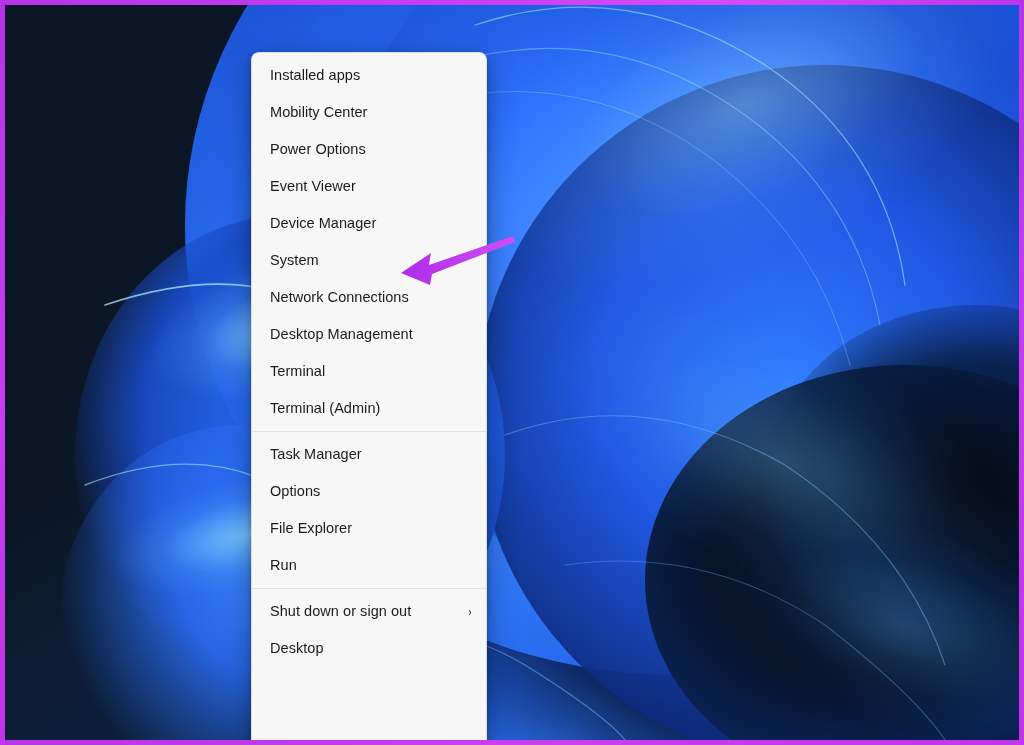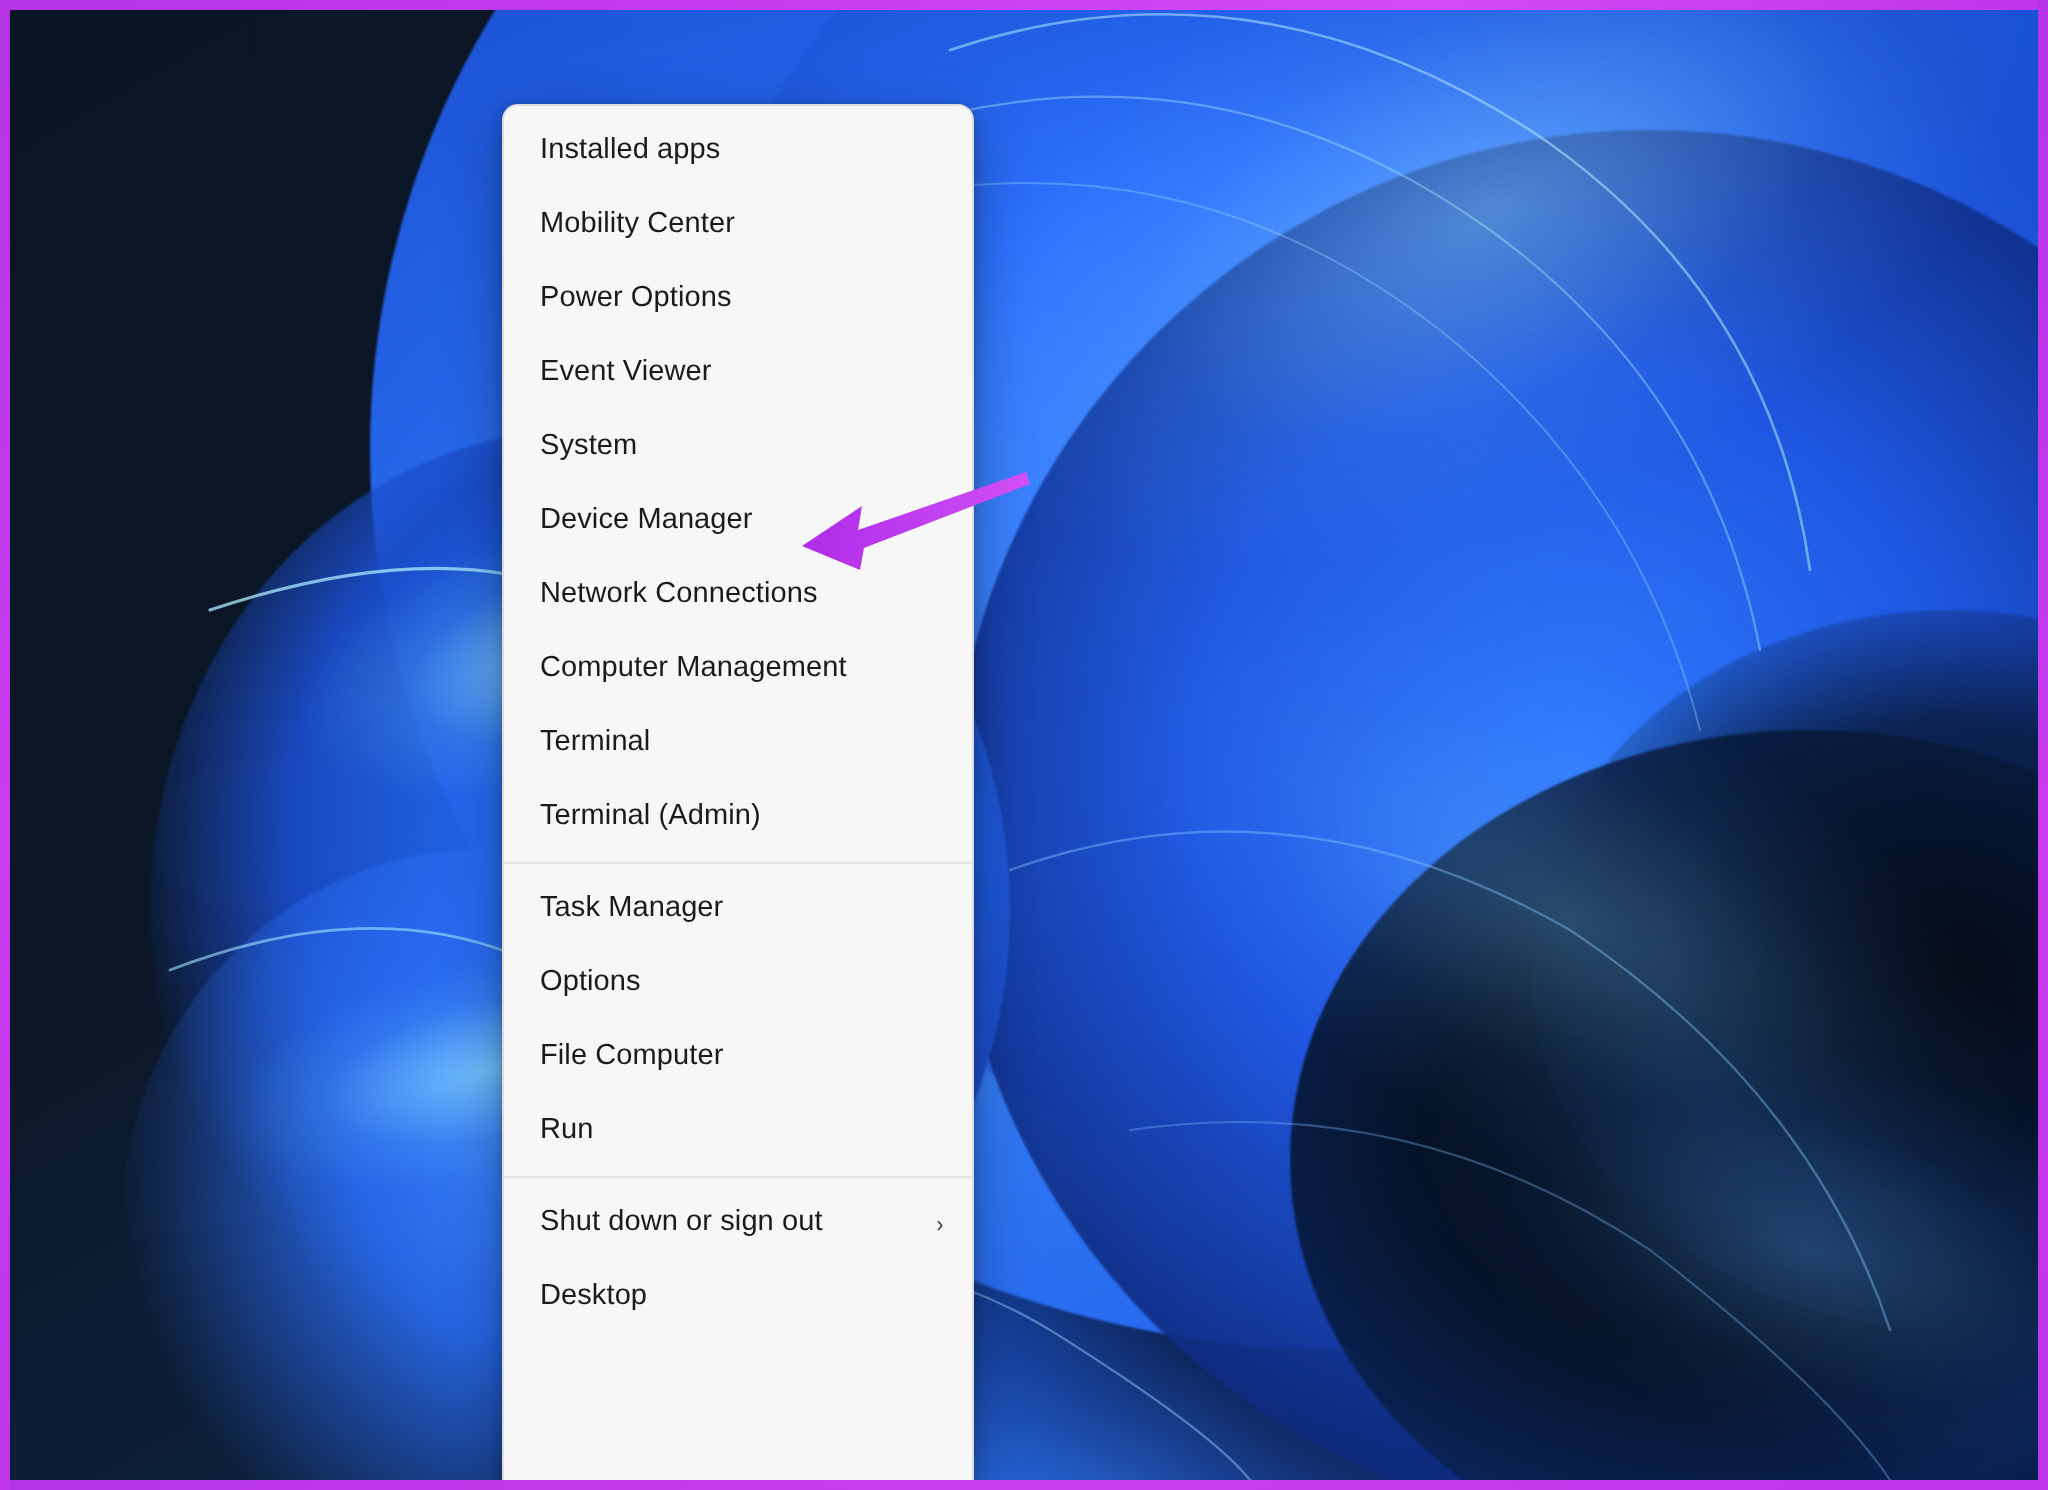--- a/index.html
+++ b/index.html
@@ -168,46 +168,46 @@
       <div class="mi">
         <span class="lbl">Mobility Center</span>
       </div>
       <div class="mi">
         <span class="lbl">Power Options</span>
       </div>
       <div class="mi">
         <span class="lbl">Event Viewer</span>
       </div>
       <div class="mi">
+        <span class="lbl">Device Manager</span>
+      </div>
+      <div class="mi">
         <span class="lbl">System</span>
       </div>
       <div class="mi">
-        <span class="lbl">Device Manager</span>
-      </div>
-      <div class="mi">
         <span class="lbl">Network Connections</span>
       </div>
       <div class="mi">
-        <span class="lbl">Computer Management</span>
+        <span class="lbl">Desktop Management</span>
       </div>
       <div class="mi">
         <span class="lbl">Terminal</span>
       </div>
       <div class="mi">
         <span class="lbl">Terminal (Admin)</span>
       </div>
       <div class="sep"></div>
       <div class="mi">
         <span class="lbl">Task Manager</span>
       </div>
       <div class="mi">
         <span class="lbl">Options</span>
       </div>
       <div class="mi">
-        <span class="lbl">File Computer</span>
+        <span class="lbl">File Explorer</span>
       </div>
       <div class="mi">
         <span class="lbl">Run</span>
       </div>
       <div class="sep"></div>
       <div class="mi">
         <span class="lbl">Shut down or sign out</span>
         <span class="chev">›</span>
       </div>
       <div class="mi">

